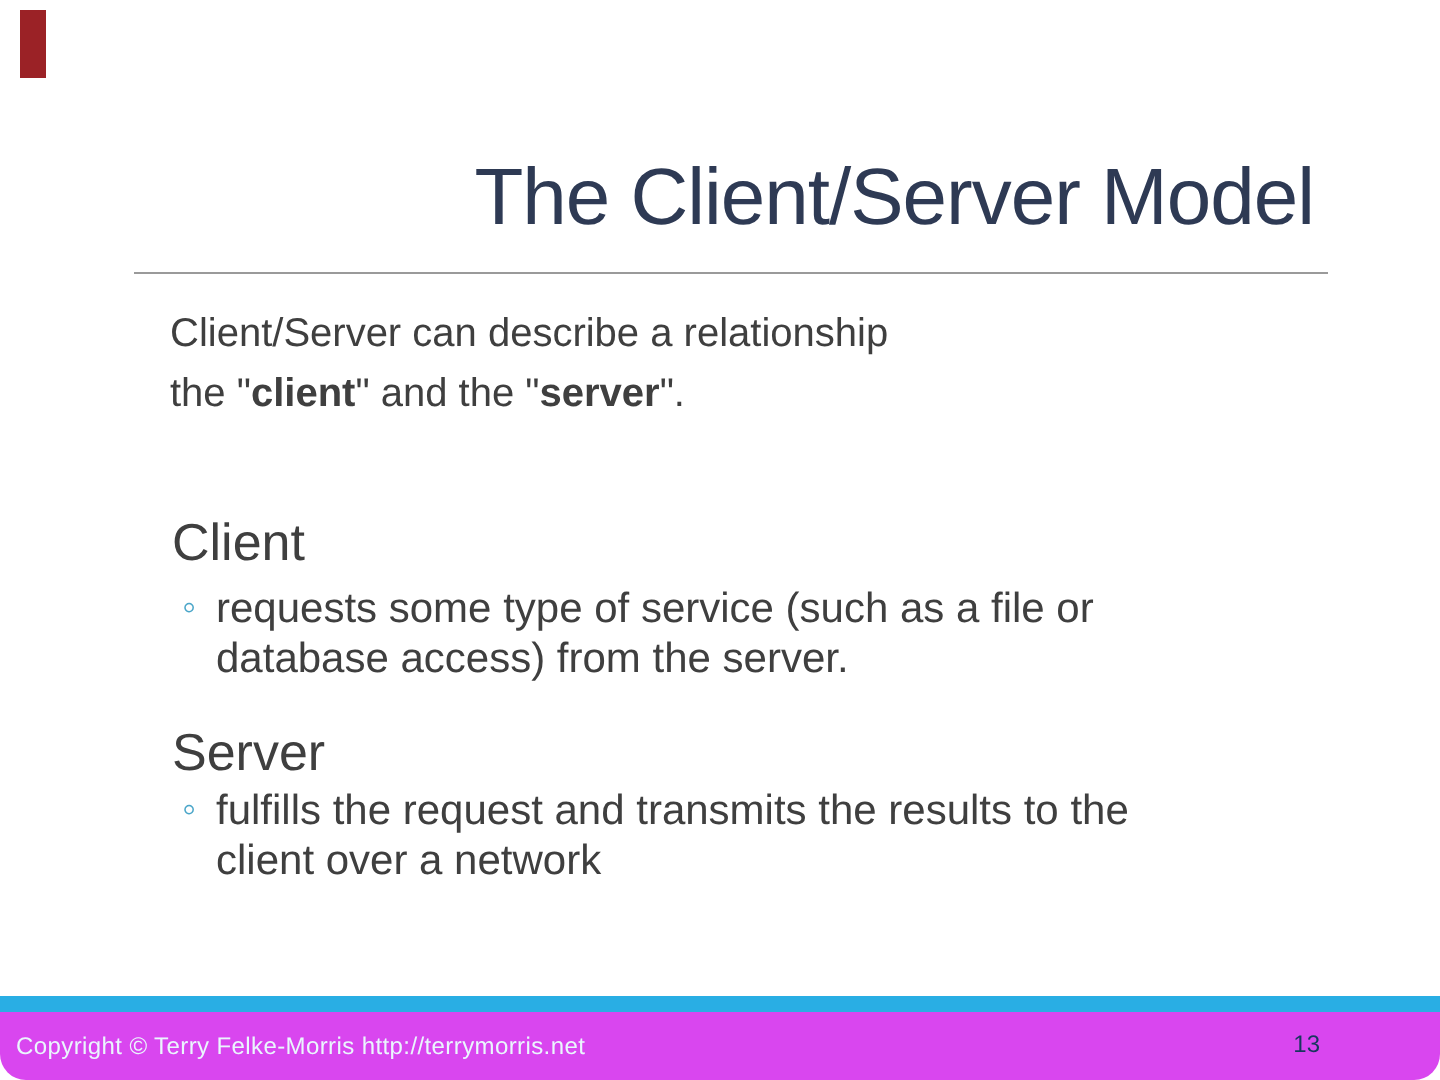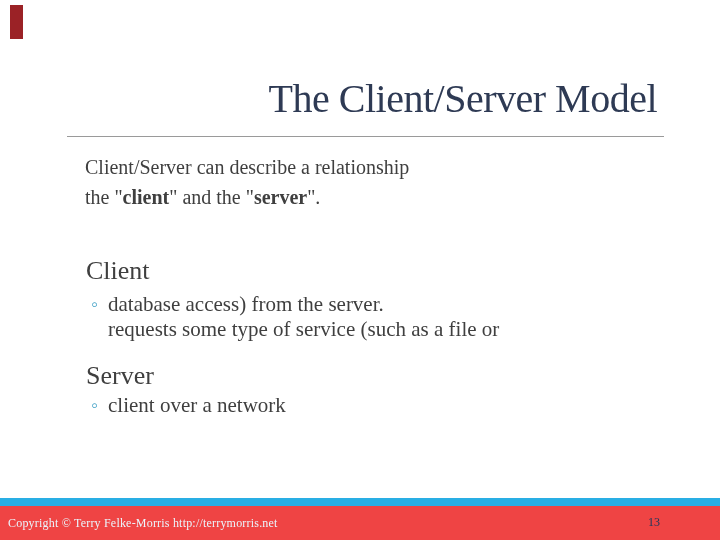--- a/index.html
+++ b/index.html
@@ -1,22 +1,23 @@
 <!DOCTYPE html>
 <html><head>
 <meta charset="utf-8">
 <style>
   html, body { margin: 0; padding: 0; background: #fff; }
   .slide {
     position: relative;
     width: 720px;
     height: 540px;
     background: #ffffff;
-    font-family: Liberation Serif, serif;
+    font-family: Liberation Sans, sans-serif;
     overflow: hidden;
+    border-radius: 13px;
   }
   .accent-tab {
     position: absolute;
     left: 10px; top: 5px;
     width: 13px; height: 34px;
     background: #9B2226;
   }
   .slide-title {
     position: absolute;
     top: 75px; right: 63px;
@@ -71,21 +72,21 @@
   .footer-strip {
     position: absolute;
     left: 0; top: 498px;
     width: 720px; height: 8px;
     background: #29AEE4;
   }
   .footer-bar {
     position: absolute;
     left: 0; top: 506px;
     width: 720px; height: 34px;
-    background: #ef4444;
+    background: #d946ef;
     display: flex;
     align-items: center;
   }
   .copyright {
     padding-left: 8px;
     font-size: 12px;
     color: #EAF6FD;
     letter-spacing: 0.2px;
   }
   .page-number {
@@ -110,30 +111,31 @@
   <div class="intro">
     <div>Client/Server can describe a relationship</div>
     <div><span>the "</span><b>client</b><span>" and the "</span><b>server</b><span>".</span></div>
   </div>
 
   <div id="client-heading" class="section-heading">Client</div>
 
   <div id="client-bullet" class="bullet">
     <span class="bullet-marker">◦</span>
     <span class="bullet-text">
+      <div>requests some type of service (such as a file or</div>
       <div>database access) from the server.</div>
-      <div>requests some type of service (such as a file or</div>
     </span>
   </div>
 
   <div id="server-heading" class="section-heading">Server</div>
 
   <div id="server-bullet" class="bullet">
     <span class="bullet-marker">◦</span>
     <span class="bullet-text">
+      <div>fulfills the request and transmits the results to the</div>
       <div>client over a network</div>
     </span>
   </div>
 
   <div class="footer-strip"></div>
 
   <div class="footer-bar">
     <span class="copyright">Copyright © Terry Felke-Morris http://terrymorris.net</span>
     <span class="page-number">13</span>
   </div>

